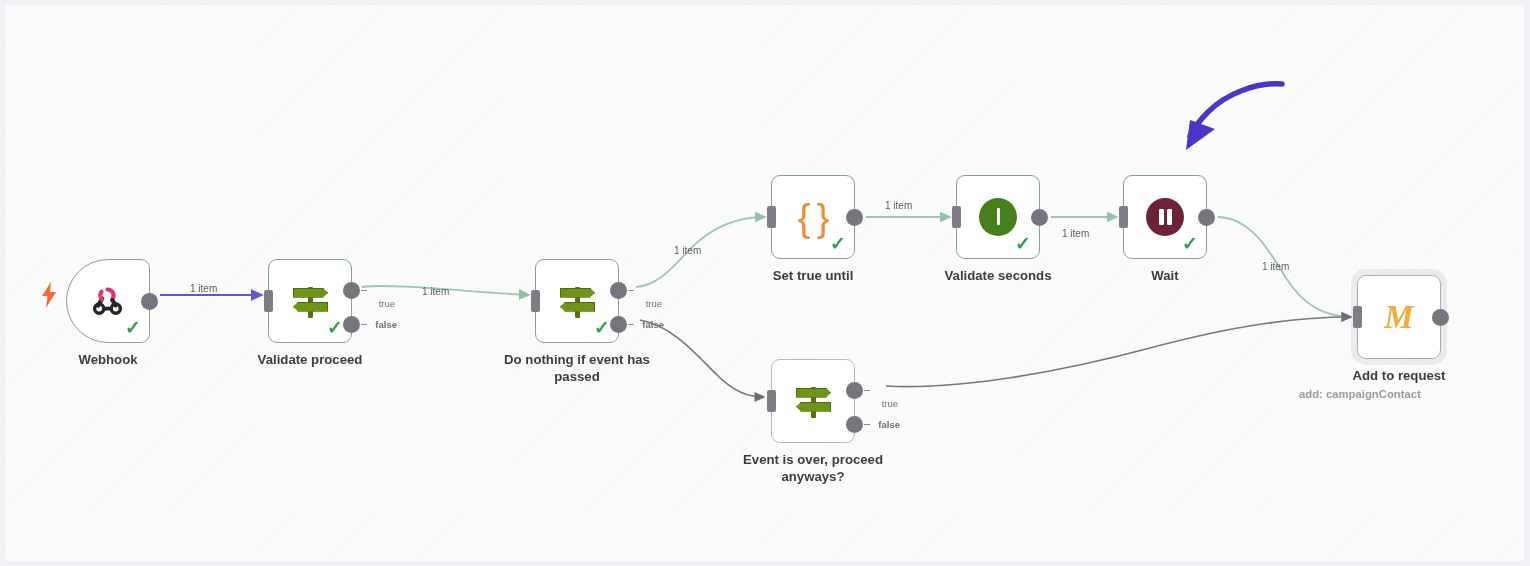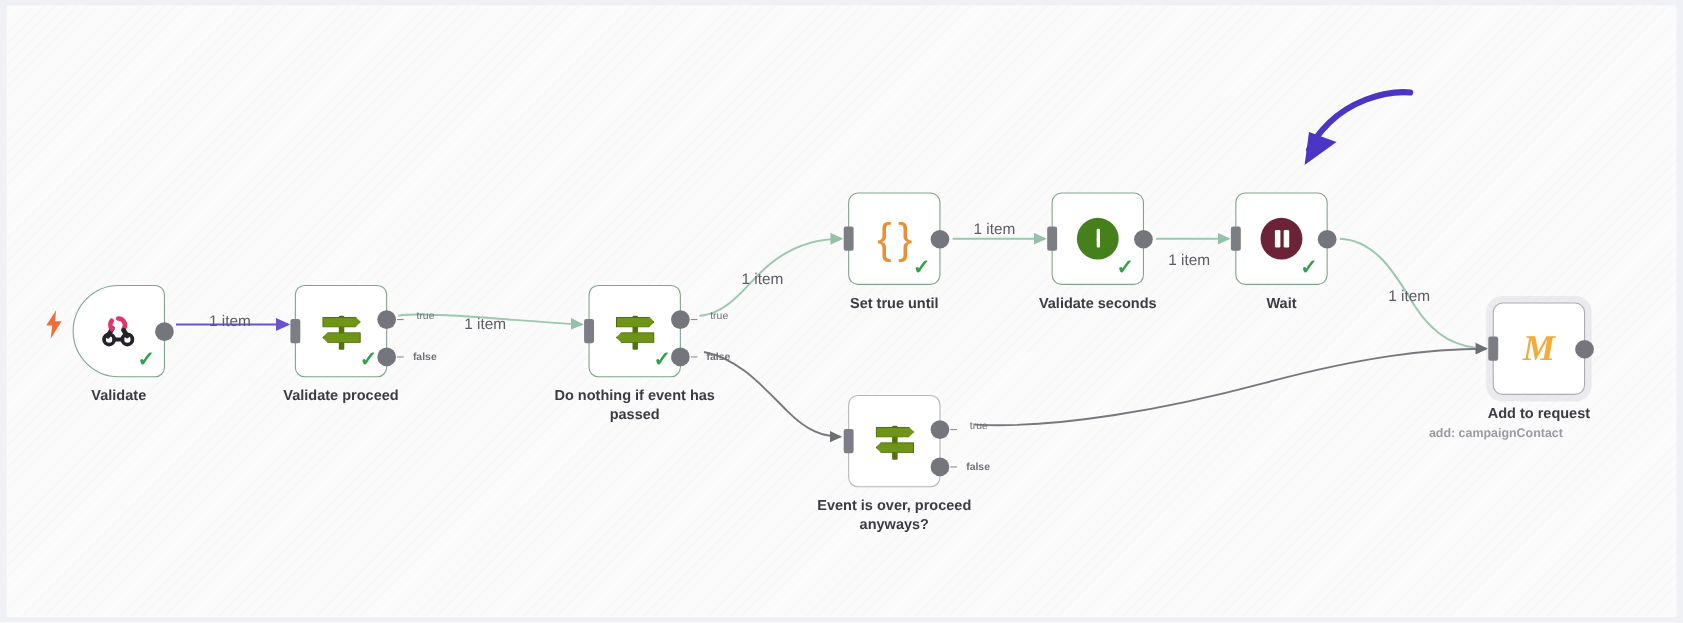--- a/index.html
+++ b/index.html
@@ -127,34 +127,34 @@
   .port-out.single { top: 50%; margin-top: -8.5px; }
   .port-out.t      { top: 22px; }
   .port-out.f      { top: 56px; }
 
   .port-label {
     position: absolute;
     font-size: 9.5px;
     color: #6f6f77;
     white-space: nowrap;
   }
-  .port-label.t { right: -44px; top: 22px; text-align: center; }
+  .port-label.t { right: -44px; top: 38px; text-align: center; }
   .port-label.f { right: -46px; top: 59px; font-weight: bold; }
   .port-tick {
     position: absolute;
     width: 6px; height: 1px;
     background: #8d8d95;
   }
   .port-tick.t { right: -16px; top: 30px; }
   .port-tick.f { right: -16px; top: 64px; }
 
   
   .edge-label {
     position: absolute;
-    font-size: 14px;
+    font-size: 10px;
     color: #5c5c64;
     background: transparent;
     white-space: nowrap;
   }
 
   
   .bolt {
     position: absolute;
     left: 41px;
     top: 282px;
@@ -291,21 +291,21 @@
         <path d="M14.2 17.5 l-4.2 7.2" stroke="#23232b" stroke-width="4.2" fill="none" stroke-linecap="round"></path>
         <path d="M13.6 10.6 a6 6 0 0 0 0.2 7.6" stroke="#e3336c" stroke-width="4.2" fill="none" stroke-linecap="round"></path>
         <circle cx="11.2" cy="27.6" r="4.6" stroke="#23232b" stroke-width="3.4" fill="none"></circle>
         <circle cx="27.8" cy="27.6" r="4.6" stroke="#23232b" stroke-width="3.4" fill="none"></circle>
         <path d="M16 27.6 L23.2 27.6" stroke="#23232b" stroke-width="3.6" stroke-linecap="round"></path>
         <path d="M24.4 19.2 l3.2 5.2" stroke="#23232b" stroke-width="4.2" fill="none" stroke-linecap="round"></path>
       </svg>
     </div>
     <span class="node-check">✓</span>
     <div class="port-out single"></div>
-    <div class="node-label">Validate</div>
+    <div class="node-label">Webhook</div>
   </div>
 
   <div class="node executed" style="left:268px; top:259px;">
     <div class="port-in"></div>
     <div class="node-icon">
       <div class="signpost">
         <div class="post"></div>
         <div class="sign top"></div>
         <div class="sign bottom"></div>
       </div>

